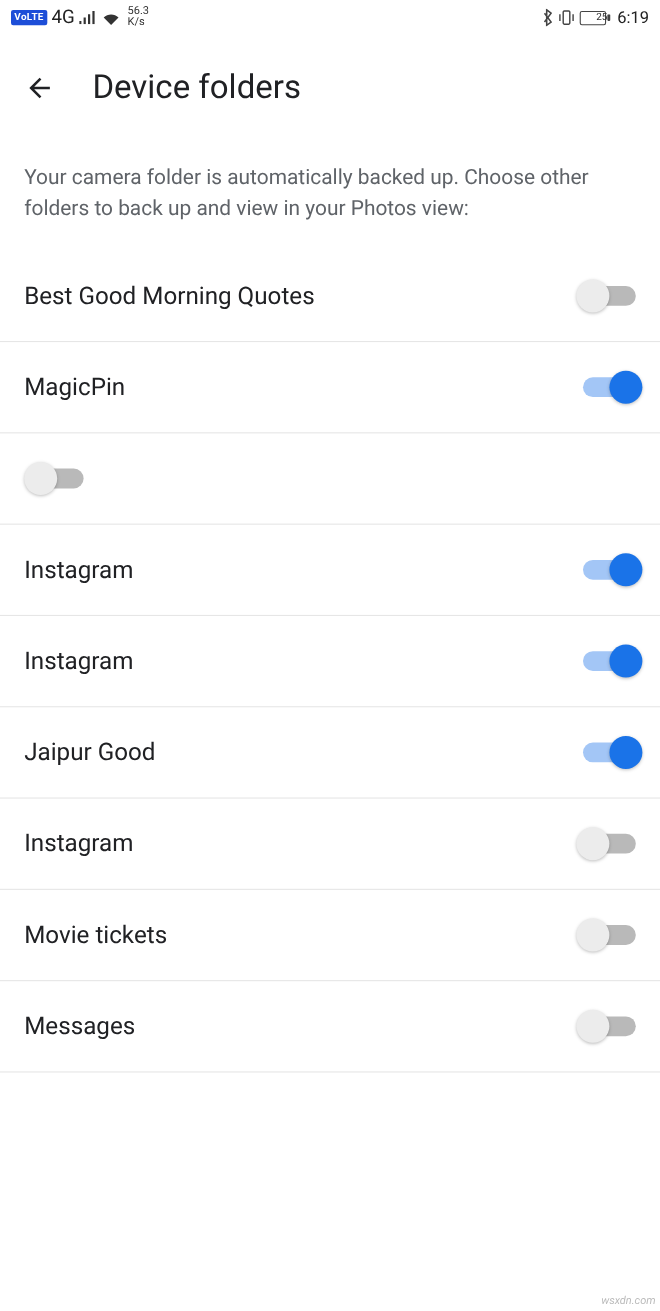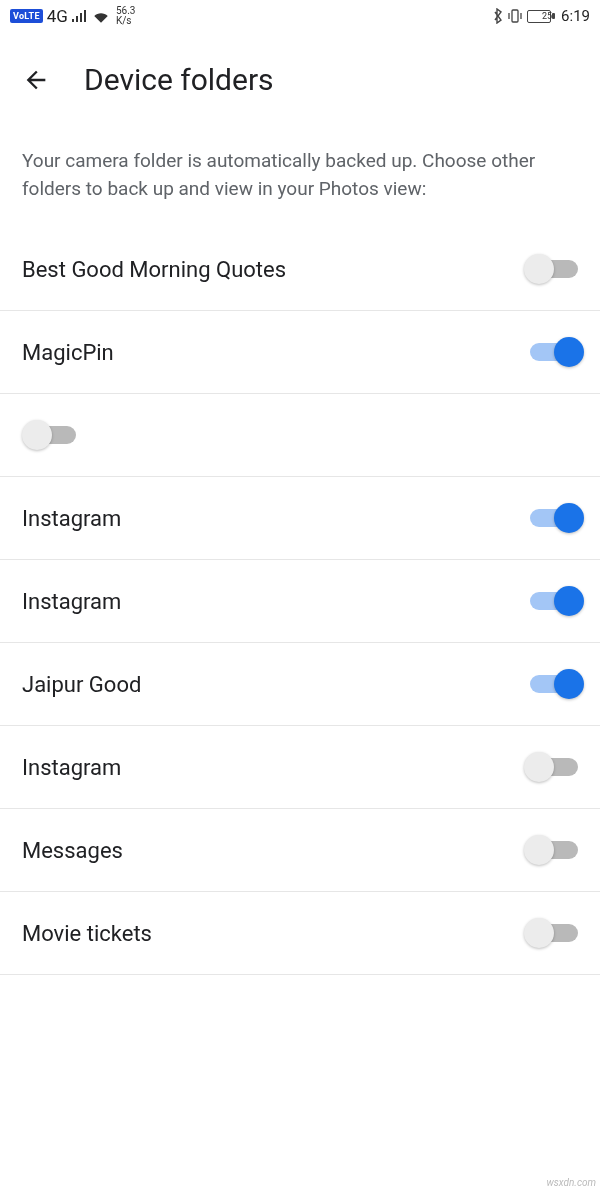--- a/index.html
+++ b/index.html
@@ -273,28 +273,28 @@
       </span>
     </div>
     <div class="folder-row">
       <span class="folder-label">Instagram</span>
       <span class="switch off">
         <span class="switch-track"></span>
         <span class="switch-thumb"></span>
       </span>
     </div>
     <div class="folder-row">
+      <span class="folder-label">Movie tickets</span>
+      <span class="switch off">
+        <span class="switch-track"></span>
+        <span class="switch-thumb"></span>
+      </span>
+    </div>
+    <div class="folder-row">
       <span class="folder-label">Messages</span>
       <span class="switch off">
         <span class="switch-track"></span>
         <span class="switch-thumb"></span>
       </span>
     </div>
-    <div class="folder-row">
-      <span class="folder-label">Movie tickets</span>
-      <span class="switch off">
-        <span class="switch-track"></span>
-        <span class="switch-thumb"></span>
-      </span>
-    </div>
   </div>
 
 <div class="watermark">wsxdn.com</div>
 
 </body></html>

